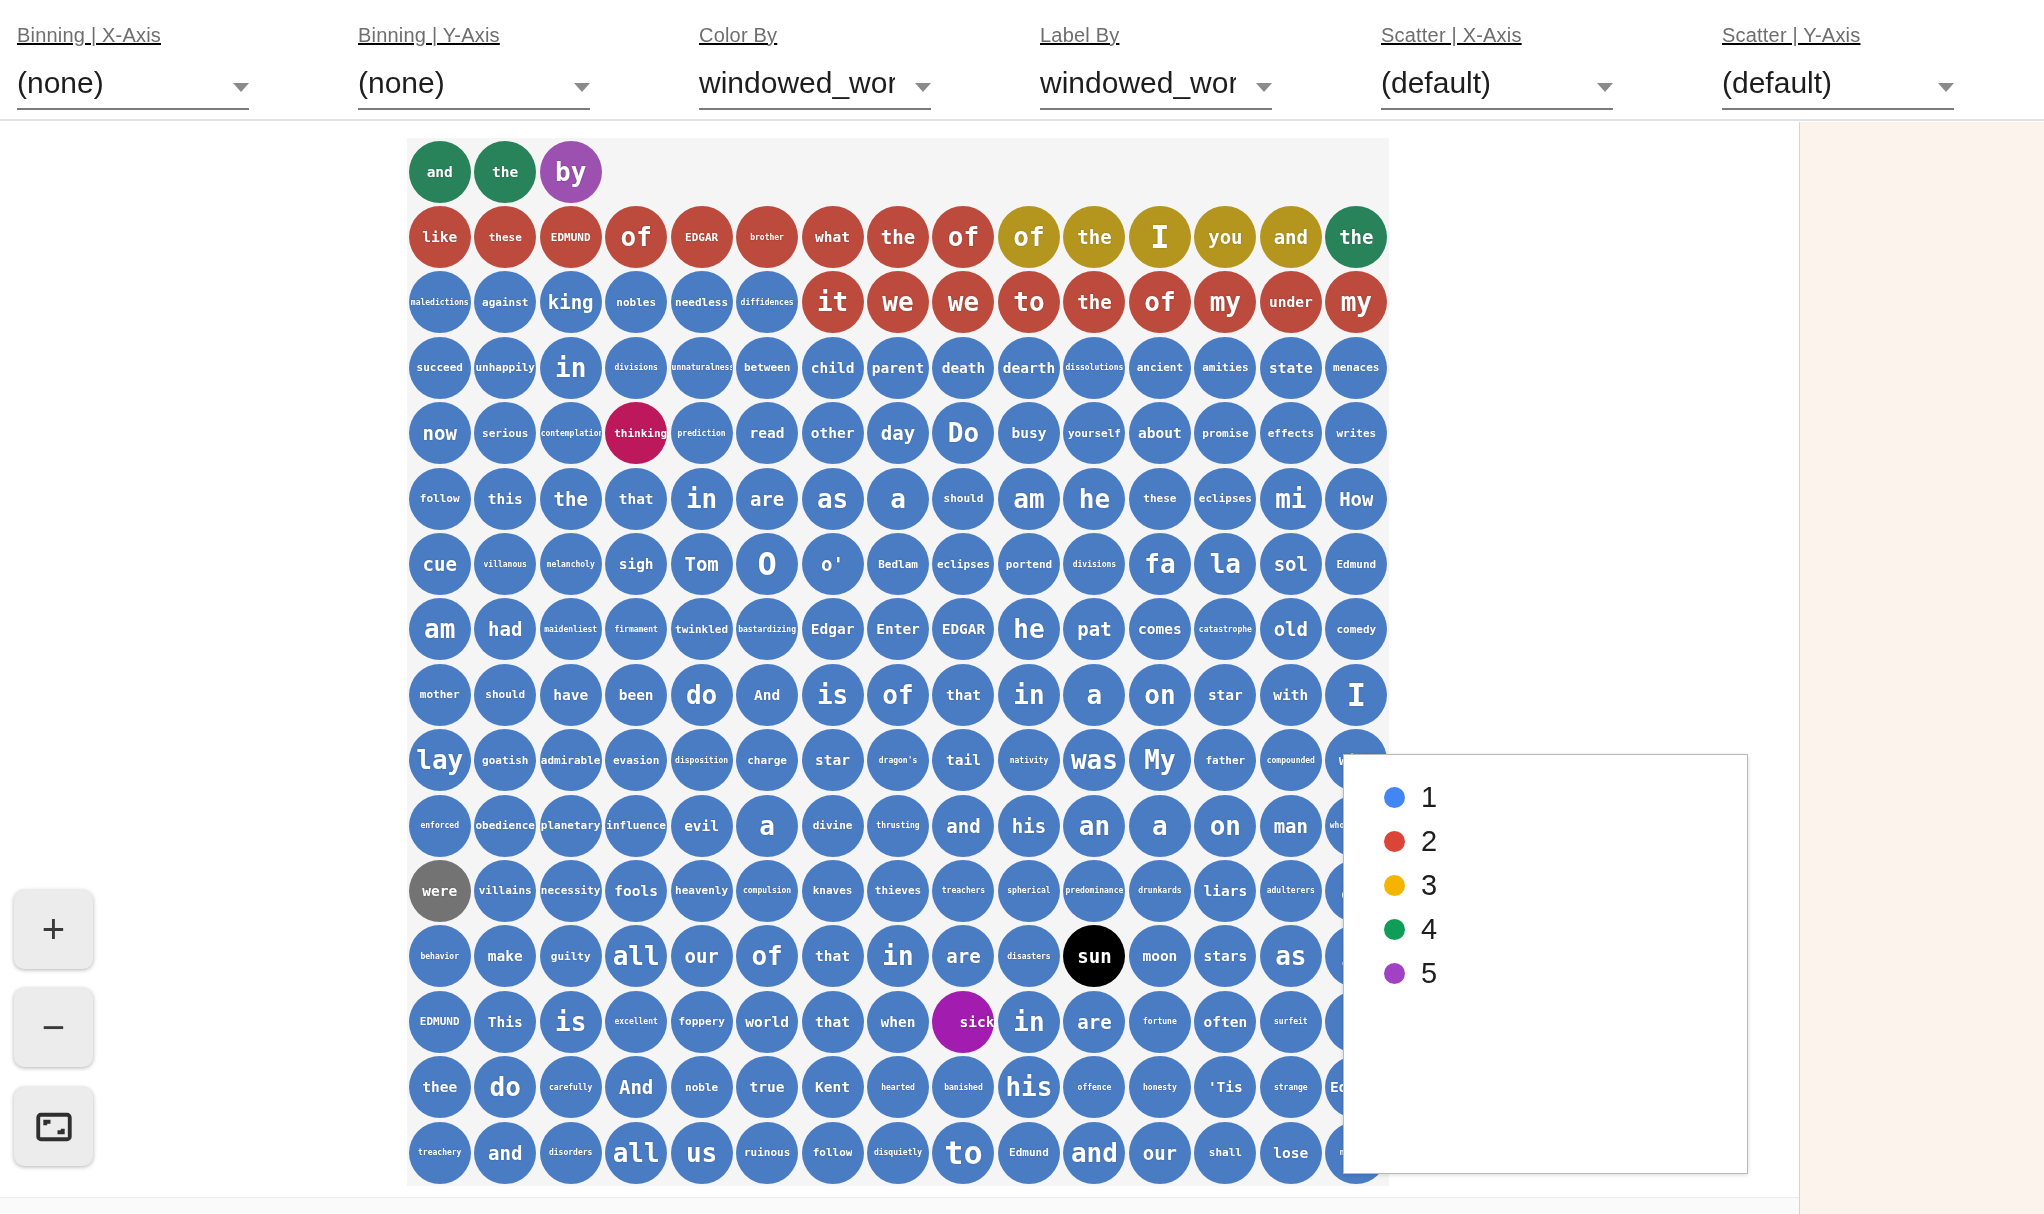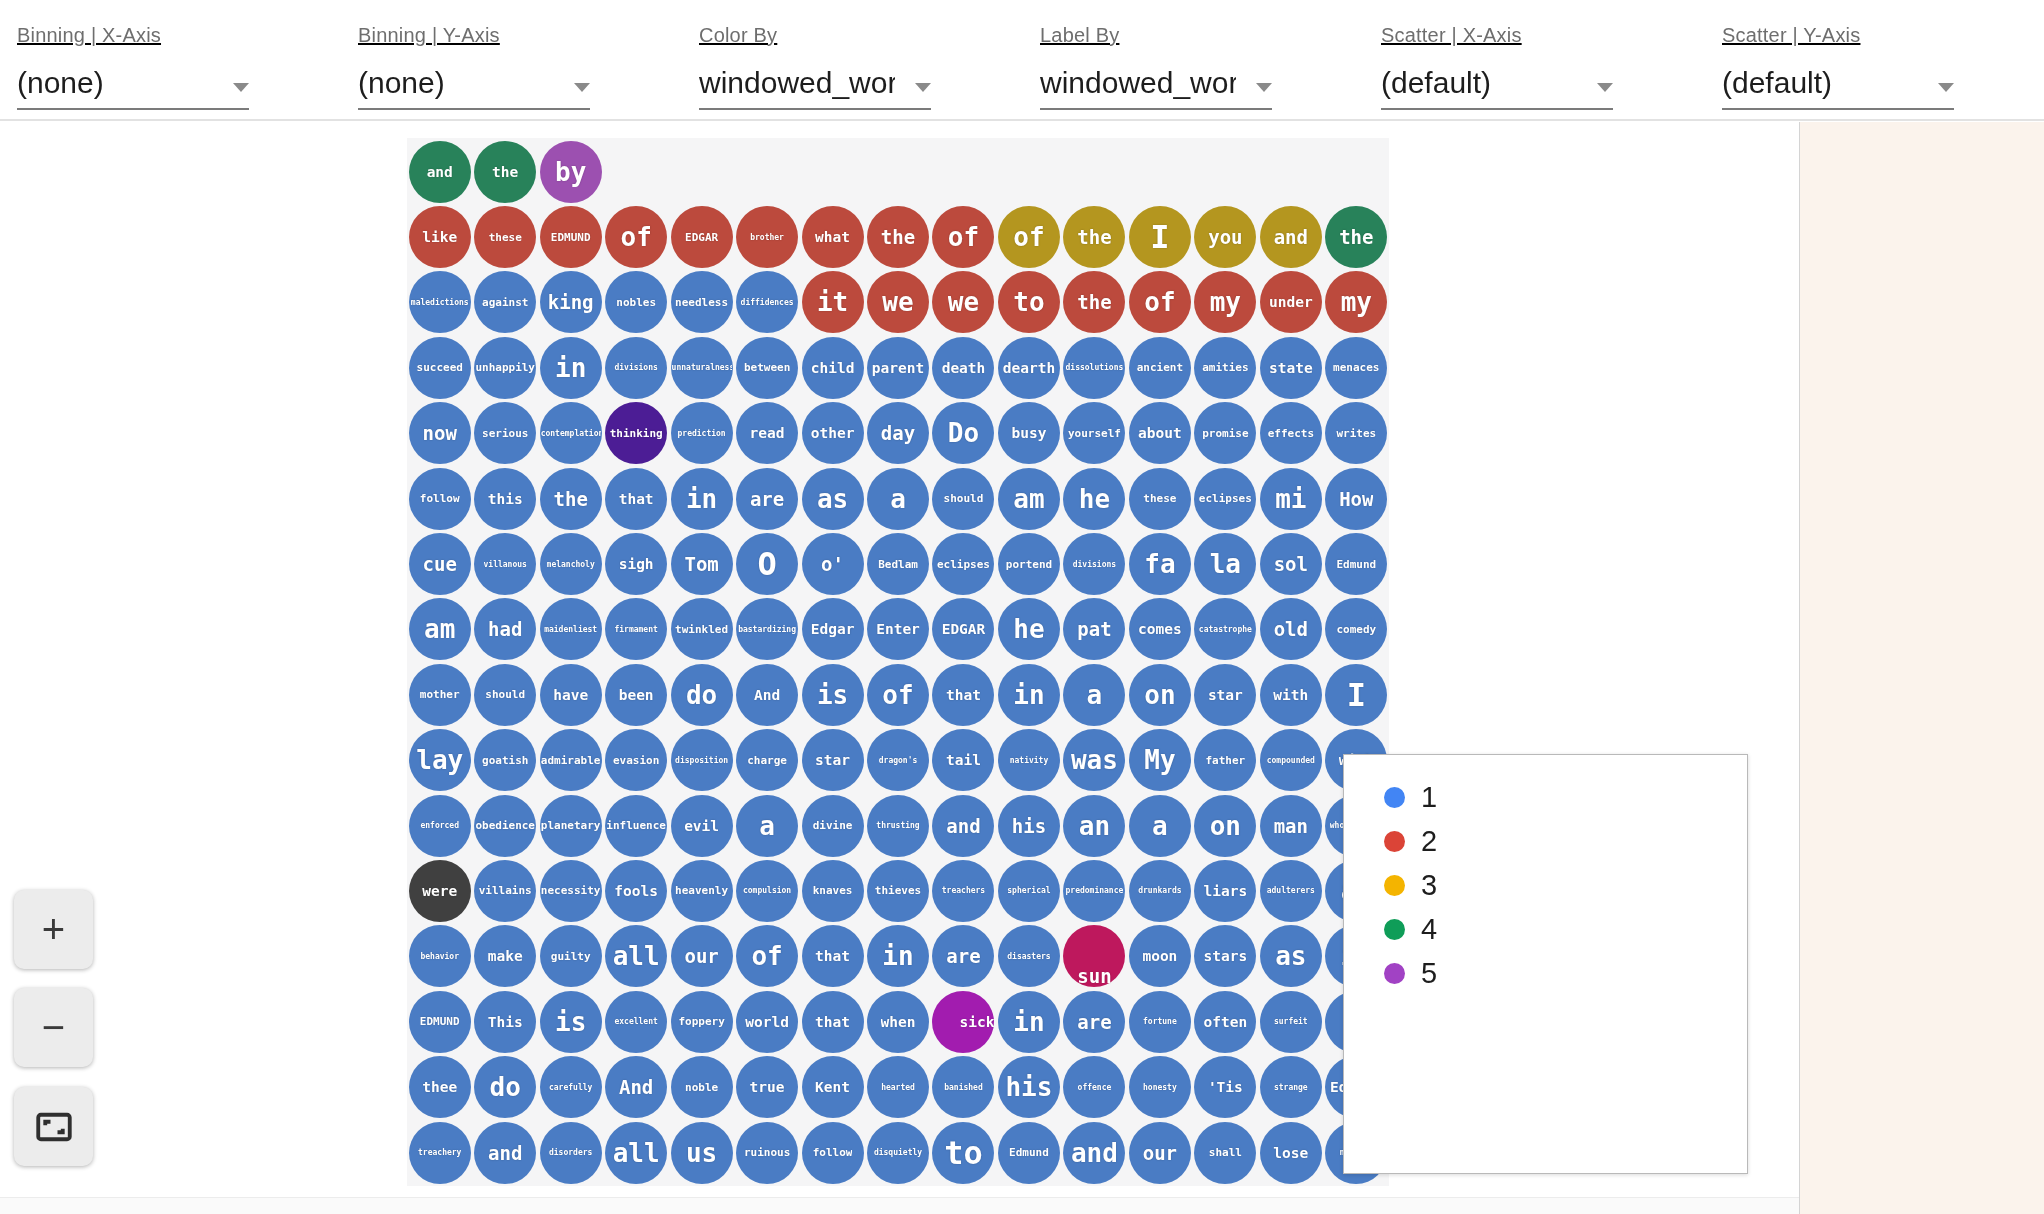--- a/index.html
+++ b/index.html
@@ -378,21 +378,21 @@
           <div class="bubble-inner" style="background: rgb(74, 124, 196);">
             <span>serious</span>
           </div>
         </div>
         <div class="bubble s-xs">
           <div class="bubble-inner" style="background: rgb(74, 124, 196);">
             <span>contemplation</span>
           </div>
         </div>
         <div class="bubble s-sm">
-          <div class="bubble-inner" style="background: #4c1d95;">
+          <div class="bubble-inner" style="background: #be185d; justify-content: flex-end;">
             <span>thinking</span>
           </div>
         </div>
         <div class="bubble s-xs">
           <div class="bubble-inner" style="background: rgb(74, 124, 196);">
             <span>prediction</span>
           </div>
         </div>
         <div class="bubble s-md">
           <div class="bubble-inner" style="background: rgb(74, 124, 196);">
@@ -902,21 +902,21 @@
           </div>
         </div>
         <div class="bubble s-xs">
           <div class="bubble-inner" style="background: rgb(74, 124, 196);">
             <span>whoremaster</span>
           </div>
         </div>
       </div>
       <div class="bubble-row">
         <div class="bubble s-md">
-          <div class="bubble-inner" style="background: #404040;">
+          <div class="bubble-inner" style="background: #737373;">
             <span>were</span>
           </div>
         </div>
         <div class="bubble s-sm">
           <div class="bubble-inner" style="background: rgb(74, 124, 196);">
             <span>villains</span>
           </div>
         </div>
         <div class="bubble s-sm">
           <div class="bubble-inner" style="background: rgb(74, 124, 196);">
@@ -1029,21 +1029,21 @@
           <div class="bubble-inner" style="background: rgb(74, 124, 196);">
             <span>are</span>
           </div>
         </div>
         <div class="bubble s-xs">
           <div class="bubble-inner" style="background: rgb(74, 124, 196);">
             <span>disasters</span>
           </div>
         </div>
         <div class="bubble s-lg">
-          <div class="bubble-inner" style="background: #be185d; align-items: flex-end;">
+          <div class="bubble-inner" style="background: #000000;">
             <span>sun</span>
           </div>
         </div>
         <div class="bubble s-md">
           <div class="bubble-inner" style="background: rgb(74, 124, 196);">
             <span>moon</span>
           </div>
         </div>
         <div class="bubble s-md">
           <div class="bubble-inner" style="background: rgb(74, 124, 196);">

